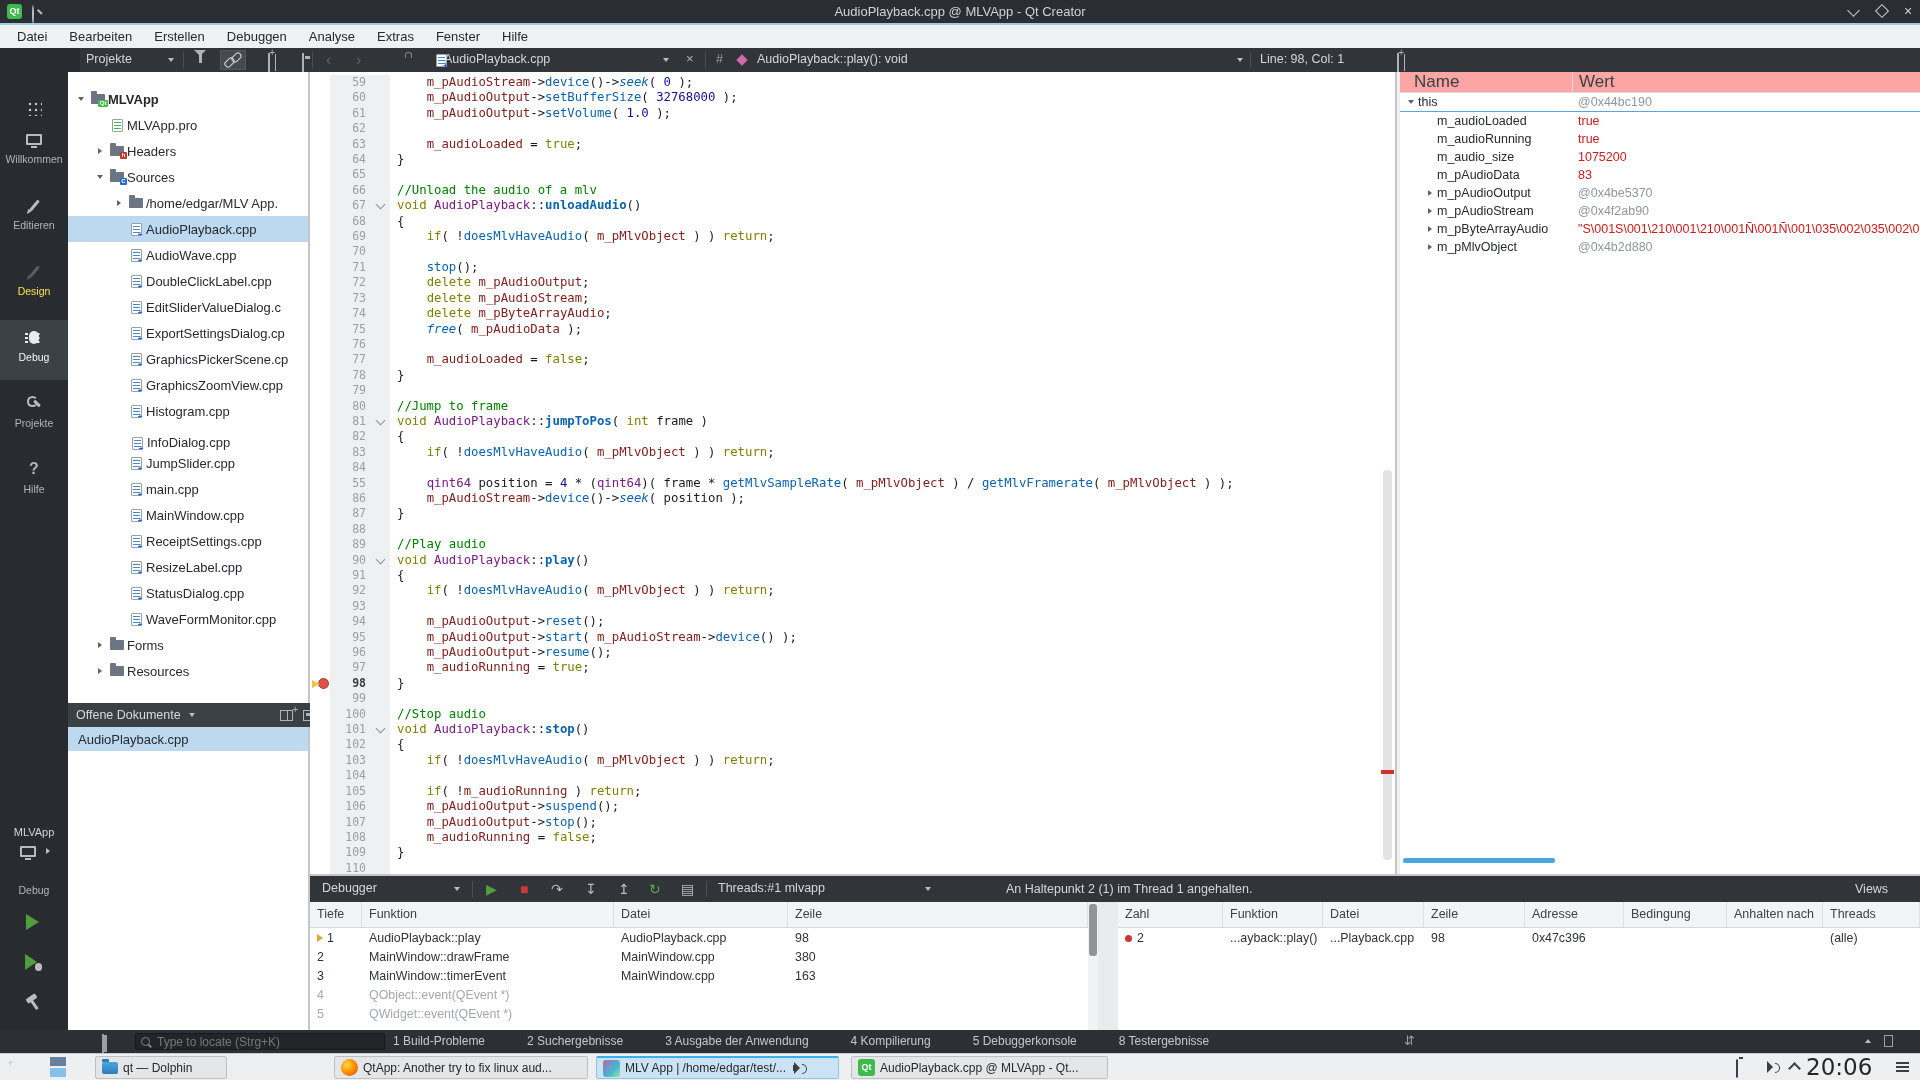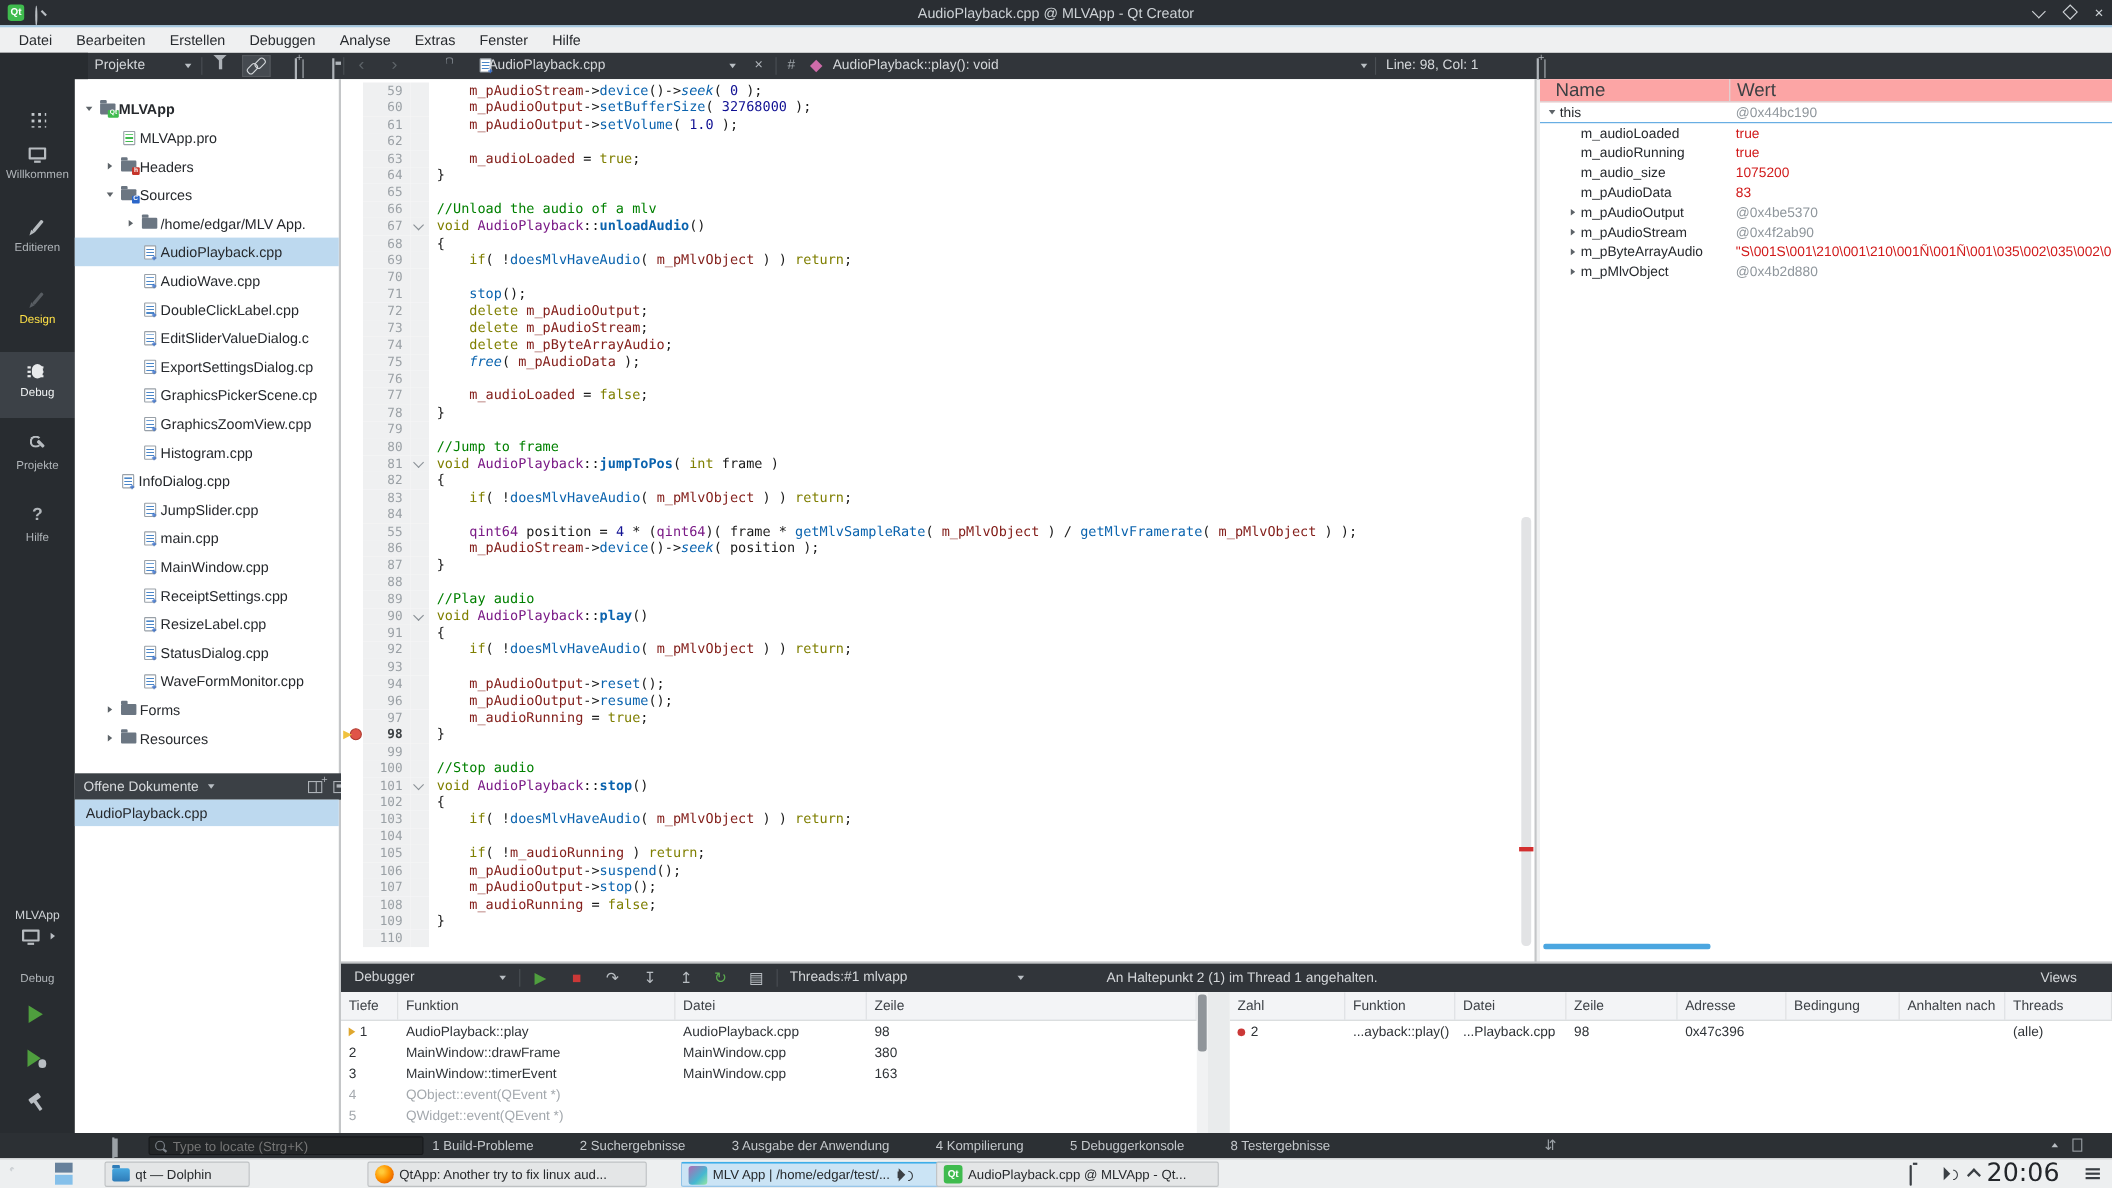--- a/index.html
+++ b/index.html
@@ -359,21 +359,21 @@
         </span>
         <span class="tlabel">GraphicsZoomView.cpp</span>
       </div>
       <div class="ti" style="padding-left: 44px;">
         <span class="chv"></span>
         <span class="tic">
           <span class="i-cpp"></span>
         </span>
         <span class="tlabel">Histogram.cpp</span>
       </div>
-      <div class="ti" style="padding-left: 24px;">
+      <div class="ti" style="padding-left: 45px; align-items: flex-end;">
         <span class="chv"></span>
         <span class="tic">
           <span class="i-cpp"></span>
         </span>
         <span class="tlabel">InfoDialog.cpp</span>
       </div>
       <div class="ti" style="padding-left: 44px;">
         <span class="chv"></span>
         <span class="tic">
           <span class="i-cpp"></span>
@@ -671,20 +671,26 @@
         <span class="bpc"></span>
         <span class="ln">93</span>
         <span class="fold"></span>
         <span class="code"></span>
       </div>
       <div class="cl">
         <span class="bpc"></span>
         <span class="ln">94</span>
         <span class="fold"></span>
         <span class="code"><span class="c-p">    </span><span class="c-m">m_pAudioOutput</span><span class="c-p">-&gt;</span><span class="c-f">reset</span><span class="c-p">();</span></span>
+      </div>
+      <div class="cl">
+        <span class="bpc"></span>
+        <span class="ln">95</span>
+        <span class="fold"></span>
+        <span class="code"><span class="c-p">    </span><span class="c-m">m_pAudioOutput</span><span class="c-p">-&gt;</span><span class="c-f">start</span><span class="c-p">( </span><span class="c-m">m_pAudioStream</span><span class="c-p">-&gt;</span><span class="c-f">device</span><span class="c-p">() );</span></span>
       </div>
       <div class="cl">
         <span class="bpc"></span>
         <span class="ln">96</span>
         <span class="fold"></span>
         <span class="code"><span class="c-p">    </span><span class="c-m">m_pAudioOutput</span><span class="c-p">-&gt;</span><span class="c-f">resume</span><span class="c-p">();</span></span>
       </div>
       <div class="cl">
         <span class="bpc"></span>
         <span class="ln">97</span>
@@ -981,21 +987,21 @@
   <span class="abs" style="left:50px;top:14px;width:16px;height:9px;background:#85c0ea;"></span>
   <div id="tasks">
       <div class="task" style="left: 95px; width: 132px;">
         <span class="ic-dolphin"></span>
         <span class="tlbl">qt — Dolphin</span>
       </div>
       <div class="task" style="left: 334px; width: 254px;">
         <span class="ic-ff"></span>
         <span class="tlbl">QtApp: Another try to fix linux aud...</span>
       </div>
-      <div class="task active" style="left: 596px; width: 243px; margin-left: 23px;">
+      <div class="task active" style="left: 596px; width: 243px;">
         <span class="ic-mlv"></span>
         <span class="tlbl">MLV App | /home/edgar/test/...</span>
         <span class="ic-spk"></span>
       </div>
       <div class="task" style="left: 851px; width: 257px;">
         <span class="ic-qtc">Qt</span>
         <span class="tlbl">AudioPlayback.cpp @ MLVApp - Qt...</span>
       </div>
     </div>
   <span class="abs ic-clip" style="left:1736px;top:6px;"></span>

